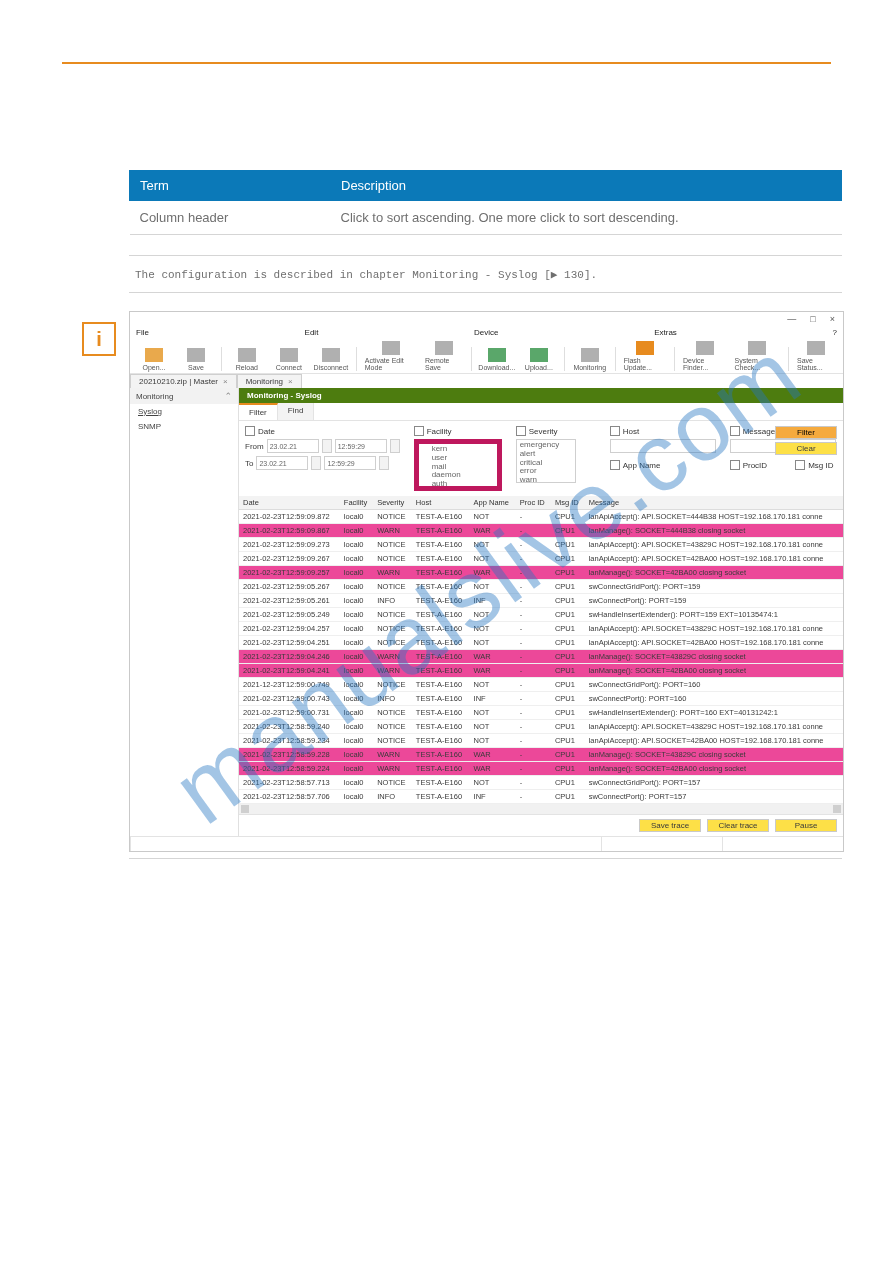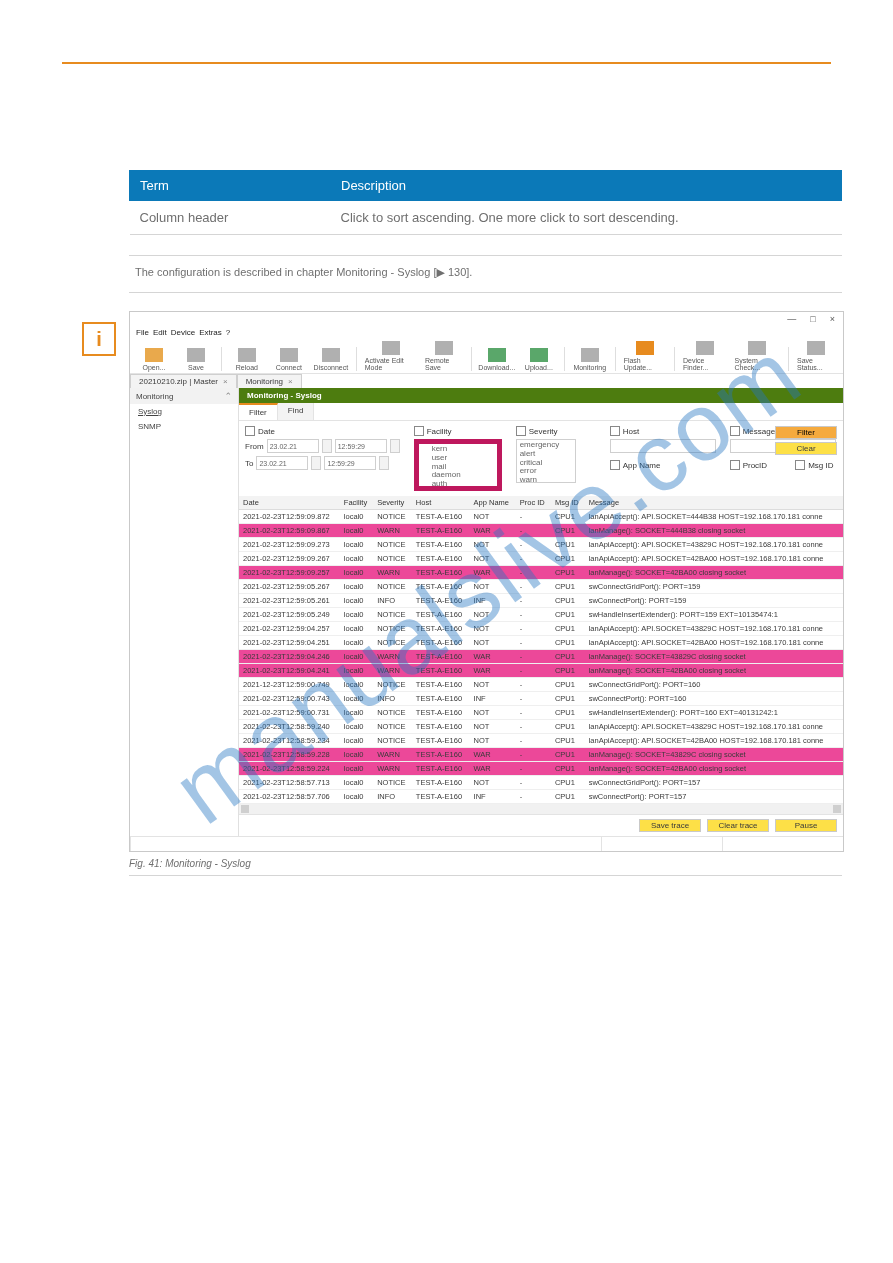--- a/index.html
+++ b/index.html
@@ -13,27 +13,27 @@
   html,body{margin:0;padding:0;background:#fff;}
   .page{width:var(--page-w);margin:0 auto;position:relative;font-family:Arial,Helvetica,sans-serif;color:#333;min-height:1263px;}
   .top-rule{height:2px;background:var(--orange);margin:62px 62px 0 62px;}
   .icon-col{position:absolute;left:82px;top:260px;}
   .info-icon{width:30px;height:30px;border:2px solid var(--orange);display:flex;align-items:center;justify-content:center;color:var(--orange);font-weight:bold;font-size:20px;}
   .content{margin:0 62px;}
   
   .desc-table{margin-top:106px;width:713px;margin-left:67px;border-collapse:collapse;font-size:13px;}
   .desc-table thead td{background:var(--blue);color:#fff;padding:7px 10px;border:1px solid var(--blue);}
   .desc-table tbody td{padding:9px 10px;border-bottom:1px solid var(--grey-line);color:var(--grey-text);}
-  .note-row{border-top:1px solid var(--grey-line);border-bottom:1px solid var(--grey-line);margin:20px 0 0 67px;width:713px;display:flex;min-height:36px;}
+  .note-row{border-top:1px solid var(--grey-line);border-bottom:1px solid var(--grey-line);margin:20px 0 0 67px;width:713px;display:flex;align-items:center;min-height:36px;font-family:Liberation Mono, monospace;}
   .note-row .note-text{font-size:11px;color:var(--grey-text);padding:10px 6px;}
   
   .app-window{margin:18px 0 0 67px;width:713px;border:1px solid #c9c9c9;font-size:8px;color:#3a3a3a;position:relative;background:#fff;}
   .titlebar{height:14px;display:flex;justify-content:flex-end;align-items:center;gap:14px;padding-right:8px;color:#555;font-size:9px;}
   .titlebar span{cursor:default;}
-  .menubar{padding:2px 6px;display:flex;gap:4px;font-size:8px;color:#222;}
+  .menubar{padding:2px 6px;display:flex;gap:4px;font-size:8px;color:#222;justify-content:space-between;}
   .toolbar{display:flex;align-items:flex-end;gap:2px;padding:2px 4px;border-bottom:1px solid #e3e3e3;}
   .tb-item{display:flex;flex-direction:column;align-items:center;min-width:34px;padding:0 3px;font-size:7px;color:#555;gap:2px;}
   .tb-icon{width:18px;height:14px;background:#bdbdbd;}
   .tb-icon.folder{background:#e9a94c;}
   .tb-icon.green{background:#5aa76a;}
   .tb-icon.orange{background:#e78b1f;}
   .tb-icon.grey{background:#b0b0b0;}
   .tb-sep{width:1px;height:24px;background:#dedede;margin:0 3px;}
   .doc-tabs{display:flex;gap:0;font-size:8px;}
   .doc-tab{border:1px solid #cfcfcf;border-bottom:none;background:#f3f3f3;padding:2px 8px;display:flex;align-items:center;gap:5px;}
@@ -548,18 +548,17 @@
       </div>
     </div>
 
     <div class="statusbar">
       <div class="cell"></div>
           <div class="cell" style="max-width:120px"></div>
           <div class="cell" style="max-width:120px"></div>
     </div>
   </div>
 
-  <div class="fig-caption">Fig. 41: Monitoring - Syslog</div>
   <div class="bot-rule" style="margin-left:67px;width:713px"></div>
 
 </div>
 
 </div>
 
 </body></html>

